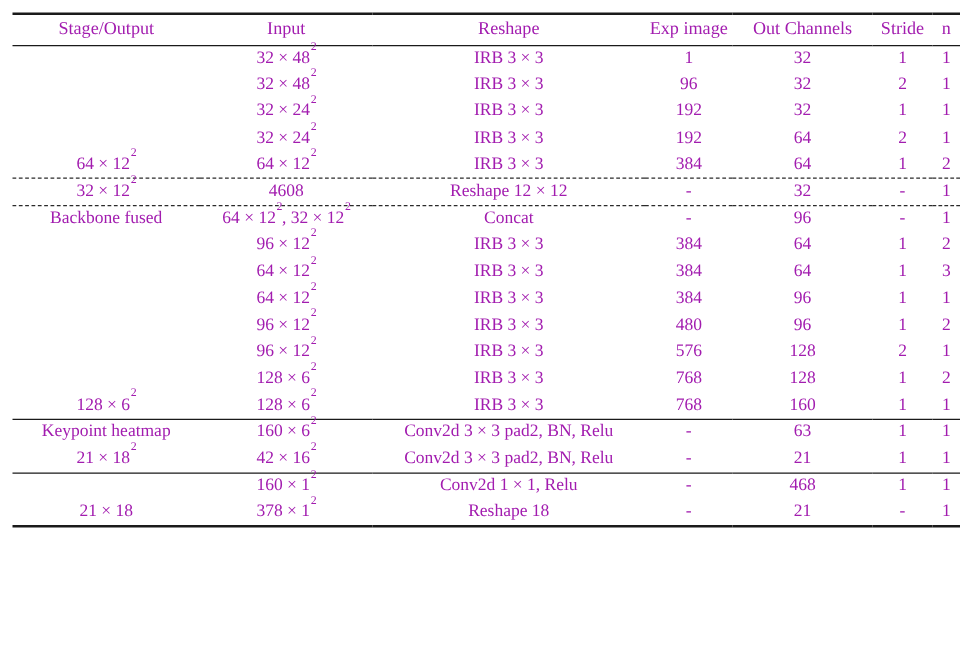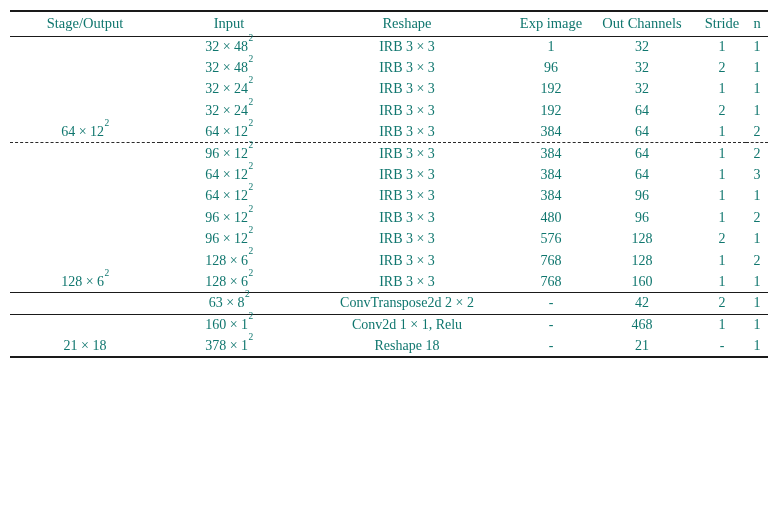--- a/index.html
+++ b/index.html
@@ -2,21 +2,21 @@
 <html><head>
 <meta charset="utf-8">
 <style>
   * { margin: 0; padding: 0; box-sizing: border-box; }
   html, body { background: #ffffff; }
   .page {
     width: 775px;
     height: 523px;
     background: #ffffff;
     font-family: "Liberation Serif", serif;
-    color: #0f766e;
+    color: #a21caf;
     position: relative;
     overflow: hidden;
   }
   table.arch {
     border-collapse: collapse;
     table-layout: fixed;
     width: 758px;
     margin: 10px 0 0 10px;
   }
   table.arch col.c1 { width: 150px; }
@@ -123,22 +123,40 @@
           <td>64 × 12<sup>2</sup></td>
           <td>64 × 12<sup>2</sup></td>
           <td>IRB 3 × 3</td>
           <td>384</td>
           <td>64</td>
           <td>1</td>
           <td>2</td>
         </tr>
       </tbody>
       <tbody class="sep-dashed">
+        <tr>
+          <td>32 × 12<sup>2</sup></td>
+          <td>4608</td>
+          <td>Reshape 12 × 12</td>
+          <td>-</td>
+          <td>32</td>
+          <td>-</td>
+          <td>1</td>
+        </tr>
       </tbody>
       <tbody class="sep-solid">
+        <tr>
+          <td>Backbone fused</td>
+          <td>64 × 12<sup>2</sup>, 32 × 12<sup>2</sup></td>
+          <td>Concat</td>
+          <td>-</td>
+          <td>96</td>
+          <td>-</td>
+          <td>1</td>
+        </tr>
         <tr>
           <td></td>
           <td>96 × 12<sup>2</sup></td>
           <td>IRB 3 × 3</td>
           <td>384</td>
           <td>64</td>
           <td>1</td>
           <td>2</td>
         </tr>
         <tr>
@@ -191,26 +209,35 @@
           <td>128 × 6<sup>2</sup></td>
           <td>IRB 3 × 3</td>
           <td>768</td>
           <td>160</td>
           <td>1</td>
           <td>1</td>
         </tr>
       </tbody>
       <tbody class="sep-solid">
         <tr>
-          <td></td>
-          <td>63 × 8<sup>2</sup></td>
-          <td>ConvTranspose2d 2 × 2</td>
-          <td>-</td>
-          <td>42</td>
-          <td>2</td>
+          <td>Keypoint heatmap</td>
+          <td>160 × 6<sup>2</sup></td>
+          <td>Conv2d 3 × 3 pad2, BN, Relu</td>
+          <td>-</td>
+          <td>63</td>
+          <td>1</td>
+          <td>1</td>
+        </tr>
+        <tr>
+          <td>21 × 18<sup>2</sup></td>
+          <td>42 × 16<sup>2</sup></td>
+          <td>Conv2d 3 × 3 pad2, BN, Relu</td>
+          <td>-</td>
+          <td>21</td>
+          <td>1</td>
           <td>1</td>
         </tr>
       </tbody>
       <tbody class="sep-bottomrule">
         <tr>
           <td></td>
           <td>160 × 1<sup>2</sup></td>
           <td>Conv2d 1 × 1, Relu</td>
           <td>-</td>
           <td>468</td>

